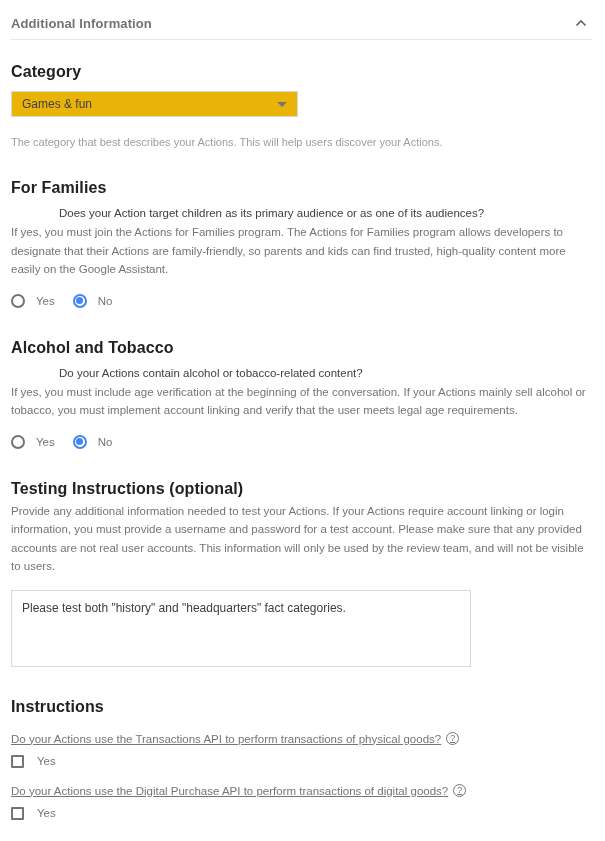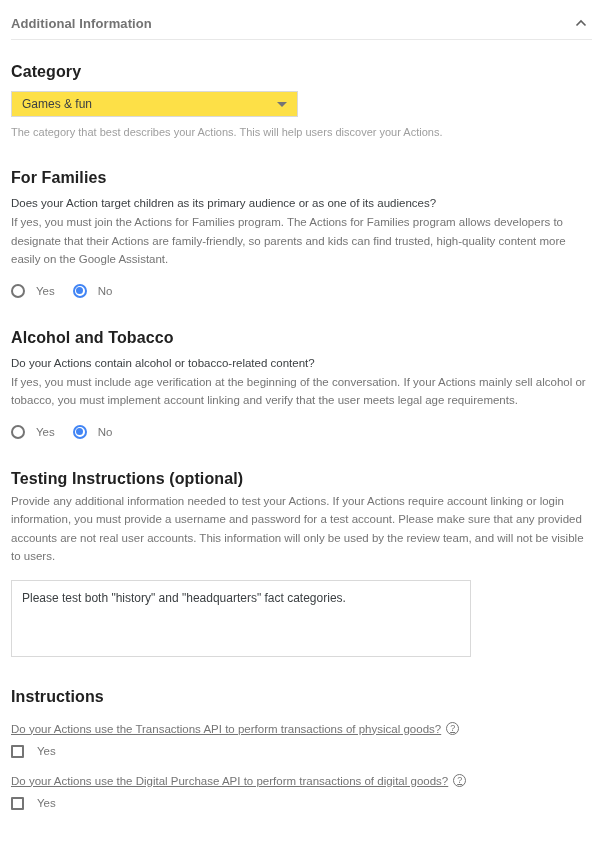--- a/index.html
+++ b/index.html
@@ -17,44 +17,44 @@
     display: flex; align-items: center; justify-content: space-between;
     padding: 14px 0 7px 0;
     border-bottom: 1px solid #e8e8e8;
   }
   .header-title { font-size: 13px; font-weight: bold; color: #737373; letter-spacing: .1px; }
   .collapse-btn { display: inline-flex; align-items: center; justify-content: center;
     width: 18px; height: 18px; cursor: pointer; margin-right: 2px; }
 
   
   .section-title { font-size: 16px; font-weight: bold; color: #212121; letter-spacing: .1px; }
-  .question-dark { font-size: 11.5px; color: #3c4043; margin-top: 10px; }
+  .question-dark { font-size: 11.5px; color: #3c4043; margin-top: 10px; margin-left: 48px; }
   .question-gray { font-size: 11.5px; color: #757575; }
   .desc { font-size: 11.5px; color: #757575; line-height: 18.5px; margin-top: 4px; }
 
   
   .category-block { margin-top: 23px; }
   .select-box {
     margin-top: 10px;
     width: 287px; height: 26px;
     border: 1px solid #d9d9d9;
     display: flex; align-items: center;
     padding: 0 10px;
     cursor: pointer;
-    background: #fde047;
+    background: #eab308;
   }
   .select-value { font-size: 12px; color: #3c4043; }
   .caret-down {
     margin-left: auto;
     width: 0; height: 0;
     border-left: 5px solid transparent;
     border-right: 5px solid transparent;
     border-top: 5px solid #757575;
   }
-  .field-helper { font-size: 11px; color: #9e9e9e; margin-top: 9px; }
+  .field-helper { font-size: 11px; color: #9e9e9e; margin-top: 19px; }
 
   
   .section { margin-top: 31px; }
 
   
   .radio-row { display: flex; align-items: center; margin-top: 15px; }
   .radio-option { display: flex; align-items: center; cursor: pointer; }
   .radio-option + .radio-option { margin-left: 18px; }
   .radio-circle {
     width: 14px; height: 14px; border-radius: 50%;

